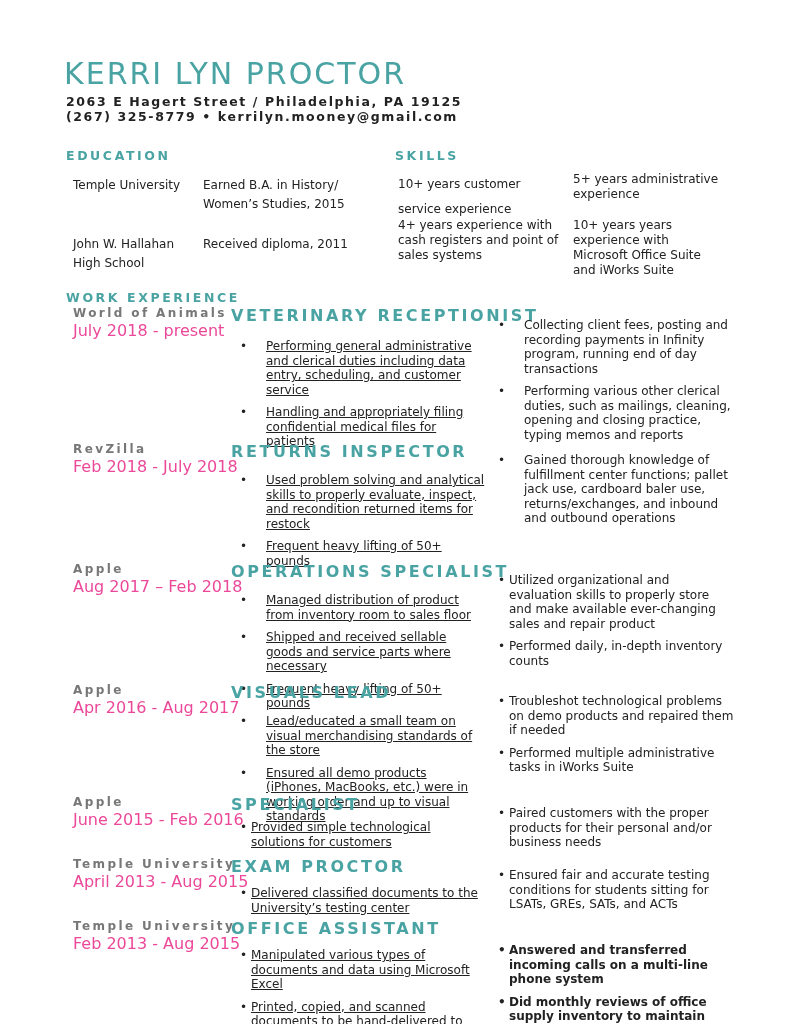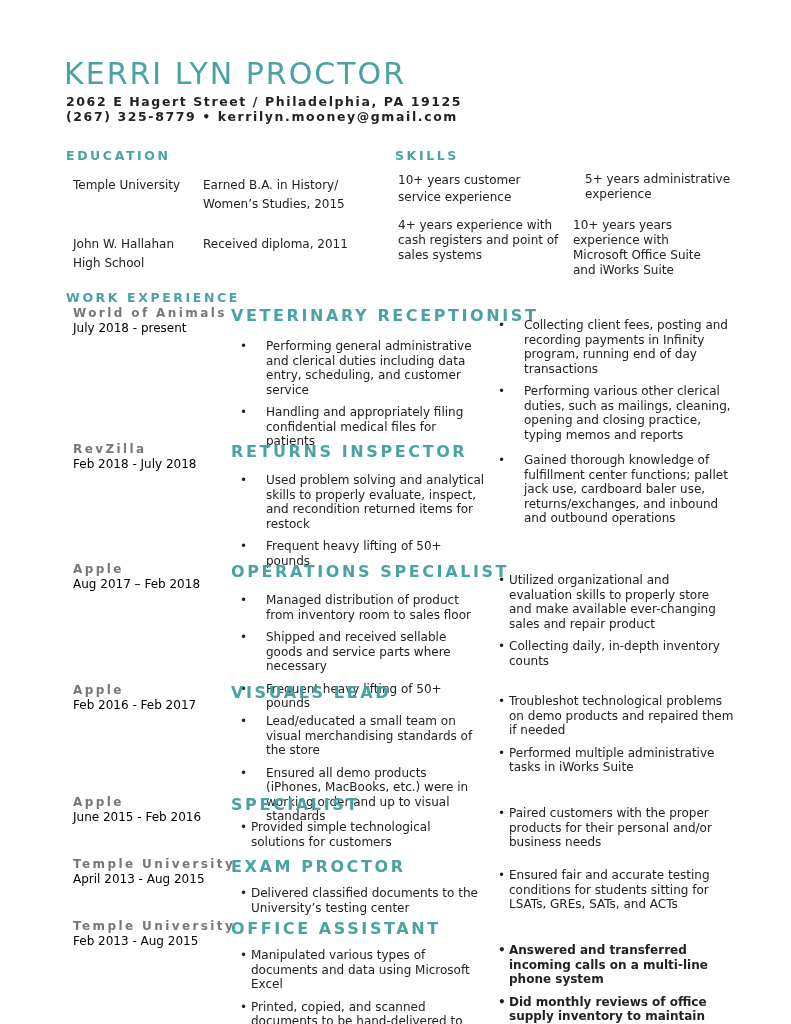--- a/index.html
+++ b/index.html
@@ -7,52 +7,52 @@
          font-family: "DejaVu Sans", sans-serif; color: #1f1f1f; }
   .name { position: absolute; left: 64px; top: 56px; font-size: 30px; letter-spacing: 2px;
           color: #4aa3a3; font-family: "DejaVu Sans", sans-serif; font-weight: normal; }
   .contact { position: absolute; left: 66px; font-size: 12.5px; letter-spacing: 1.6px; color: #222; font-weight: bold; }
   .c1 { top: 94px; } .c2 { top: 109px; }
   .sec { position: absolute; color: #4aa3a3; font-weight: bold; font-size: 12.5px; letter-spacing: 2.6px; }
   .edu-school, .edu-degree { position: absolute; font-size: 12px; line-height: 19px; color: #222; }
   .skill { position: absolute; font-size: 12px; line-height: 15px; color: #222; width: 165px; }
   .job { position: absolute; left: 0; width: 791px; }
   .company { position: absolute; left: 73px; top: 0; font-size: 12px; letter-spacing: 2.4px; color: #777; font-weight: bold; }
-  .dates { position: absolute; left: 73px; top: 15px; font-size: 12px; color: #000000; }
+  .dates { position: absolute; left: 73px; top: 15px; font-size: 16px; color: #ec4899; }
   .title { position: absolute; left: 231px; top: 0; font-size: 16px; letter-spacing: 2.6px; color: #4aa3a3; font-weight: bold; }
   ul { position: absolute; margin: 9px; padding: 0; list-style: none; font-size: 12px; line-height: 14.5px; color: #222; }
   ul li { position: relative; margin-bottom: 8px; }
   ul.wide li { padding-left: 26px; }
   ul.wide li::before { content: "•"; position: absolute; left: 0; }
   ul.tight li { padding-left: 11px; }
   ul.tight li::before { content: "•"; position: absolute; left: 0; }
-  .lc { left: 231px; width: 245px; }
+  .lc { left: 231px; width: 245px; text-decoration: underline; }
   .rc { left: 489px; width: 236px; }
 </style>
 </head>
 <body>
 
 <div>
   <div class="name">KERRI LYN PROCTOR</div>
-  <div class="contact c1">2062 E Hagert Street / Philadelphia, PA 19125</div>
+  <div class="contact c1">2063 E Hagert Street / Philadelphia, PA 19125</div>
   <div class="contact c2">(267) 325-8779 • kerrilyn.mooney@gmail.com</div>
 </div>
 
 <div>
   <div class="sec" style="left:66px;top:148px;">EDUCATION</div>
   <div class="edu-school" style="left:73px;top:176px;width:125px;">Temple University</div>
   <div class="edu-degree" style="left:203px;top:176px;width:150px;">Earned B.A. in History/ Women’s Studies, 2015</div>
   <div class="edu-school" style="left:73px;top:235px;width:110px;">John W. Hallahan High School</div>
   <div class="edu-degree" style="left:203px;top:235px;width:160px;">Received diploma, 2011</div>
 </div>
 
 <div>
   <div class="sec" style="left:395px;top:148px;">SKILLS</div>
-  <div class="skill" style="left:398px;top:172px;width:165px;line-height:17px;">10+ years customer service experience</div>
-  <div class="skill" style="left:573px;top:172px;width:150px;margin-left:12px;">5+ years administrative experience</div>
+  <div class="skill" style="left:398px;top:172px;width:165px;line-height:25px;">10+ years customer service experience</div>
+  <div class="skill" style="left:573px;top:172px;width:150px;">5+ years administrative experience</div>
   <div class="skill" style="left:398px;top:218px;width:165px;">4+ years experience with cash registers and point of sales systems</div>
   <div class="skill" style="left:573px;top:218px;width:135px;">10+ years years experience with Microsoft Office Suite and iWorks Suite</div>
 </div>
 
 <div class="sec" style="left:66px;top:290px;">WORK EXPERIENCE</div>
 
 <div id="jobs">
     <div class="job" style="top: 306px;">
       <div class="company">World of Animals</div>
       <div class="dates">July 2018 - present</div>
@@ -82,26 +82,26 @@
       <div class="company">Apple</div>
       <div class="dates">Aug 2017 – Feb 2018</div>
       <div class="title">OPERATIONS SPECIALIST</div>
       <ul class="lc wide" style="top: 22px;">
         <li>Managed distribution of product from inventory room to sales floor</li>
         <li>Shipped and received sellable goods and service parts where necessary</li>
         <li>Frequent heavy lifting of 50+ pounds</li>
       </ul>
       <ul class="rc tight" style="top: 2px;">
         <li>Utilized organizational and evaluation skills to properly store and make available ever-changing sales and repair product</li>
-        <li>Collecting daily, in-depth inventory counts</li>
+        <li>Performed daily, in-depth inventory counts</li>
       </ul>
     </div>
     <div class="job" style="top: 683px;">
       <div class="company">Apple</div>
-      <div class="dates">Feb 2016 - Feb 2017</div>
+      <div class="dates">Apr 2016 - Aug 2017</div>
       <div class="title">VISUALS LEAD</div>
       <ul class="lc wide" style="top: 22px;">
         <li>Lead/educated a small team on visual merchandising standards of the store</li>
         <li>Ensured all demo products (iPhones, MacBooks, etc.) were in working order and up to visual standards</li>
       </ul>
       <ul class="rc tight" style="top: 2px;">
         <li>Troubleshot technological problems on demo products and repaired them if needed</li>
         <li>Performed multiple administrative tasks in iWorks Suite</li>
       </ul>
     </div>

